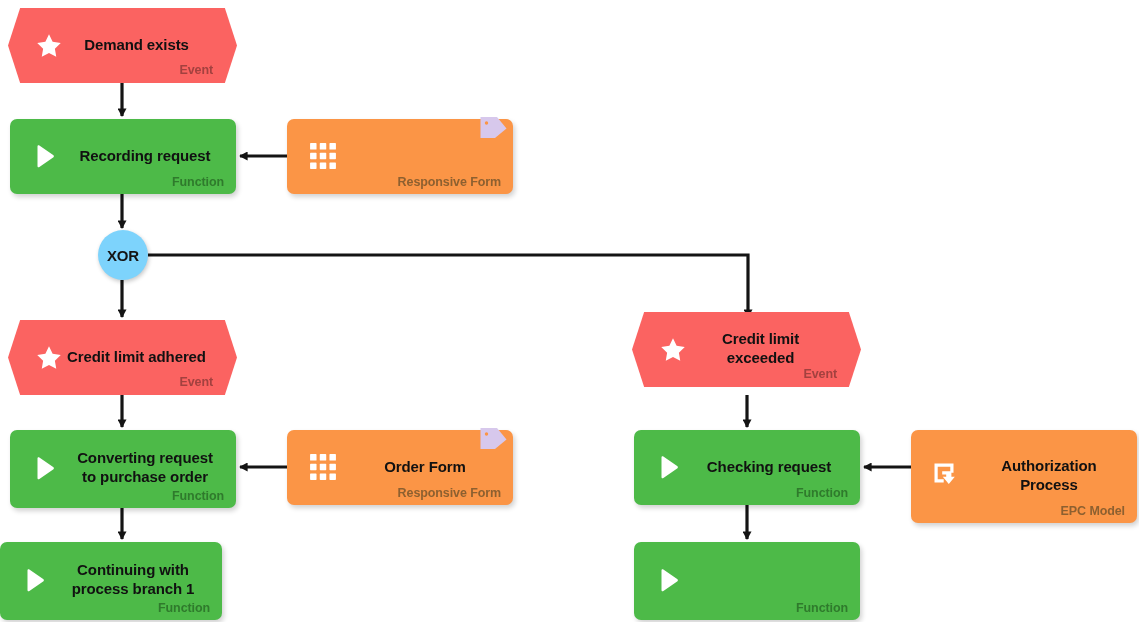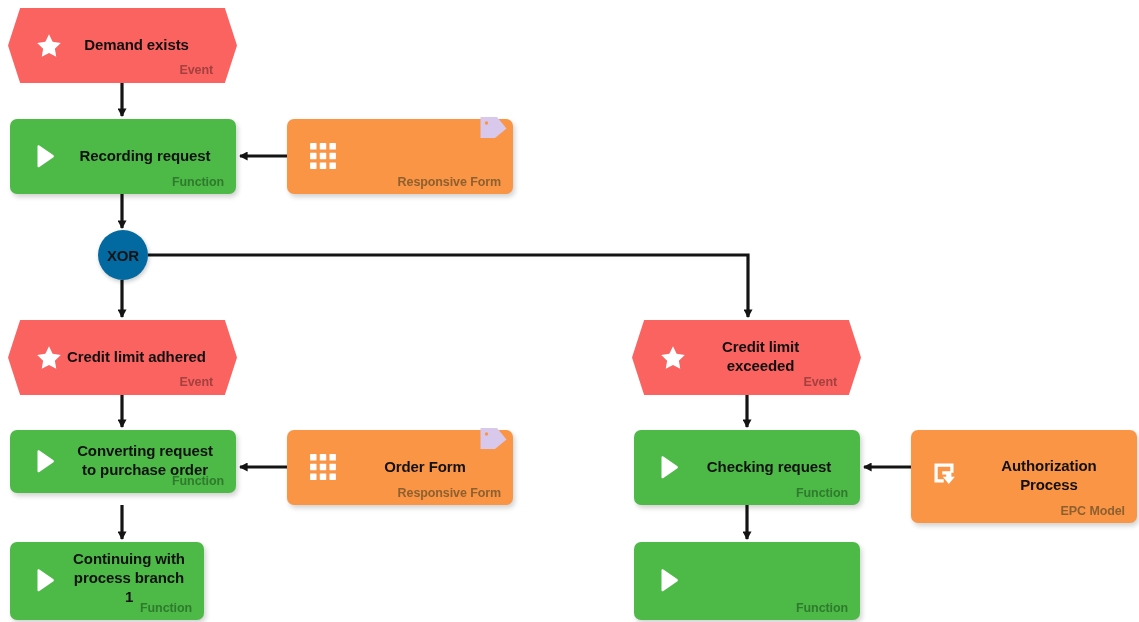--- a/index.html
+++ b/index.html
@@ -104,21 +104,21 @@
     height: 34px;
     pointer-events: none;
   }
 
   
   .xor {
     position: absolute;
     width: 50px;
     height: 50px;
     border-radius: 50%;
-    background: #0369a1;
+    background: #7dd3fc;
     box-shadow: 1px 2px 4px rgba(0,0,0,0.22);
   }
   .xor span {
     position: absolute;
     inset: 0;
     display: flex;
     align-items: center;
     justify-content: center;
     font-size: 15px;
     font-weight: bold;
@@ -208,32 +208,32 @@
     <div class="ev-body"></div>
     <div class="glyph">
       <svg viewBox="0 0 24 24" width="30" height="30">
           <path fill="#ffffff" d="M12 2.6l2.9 5.9 6.5 1-4.7 4.6 1.1 6.5L12 17.5 6.2 20.6l1.1-6.5L2.6 9.5l6.5-1z"></path>
         </svg>
     </div>
     <div class="label">Credit limit adhered</div>
     <div class="type">Event</div>
   </div>
 
-  <div class="node ev" style="left:632px;top:320px;width:229px;height:75px;">
+  <div class="node ev" style="left:632px;top:312px;width:229px;height:75px;">
     <div class="ev-body"></div>
     <div class="glyph">
       <svg viewBox="0 0 24 24" width="30" height="30">
           <path fill="#ffffff" d="M12 2.6l2.9 5.9 6.5 1-4.7 4.6 1.1 6.5L12 17.5 6.2 20.6l1.1-6.5L2.6 9.5l6.5-1z"></path>
         </svg>
     </div>
     <div class="label">Credit limit exceeded</div>
     <div class="type">Event</div>
   </div>
 
-  <div class="node fn" style="left:10px;top:430px;width:226px;height:63px;">
+  <div class="node fn" style="left:10px;top:430px;width:226px;height:78px;">
     <div class="fn-body"></div>
     <div class="glyph">
       <svg viewBox="0 0 24 24" width="30" height="30">
           <path fill="#ffffff" d="M6 3.6c0-1 .7-1.4 1.5-.8l11 7.5c.8.5.8 1.5 0 2l-11 7.6c-.8.6-1.5.2-1.5-.8z"></path>
         </svg>
     </div>
     <div class="label">Converting request to purchase order</div>
     <div class="type">Function</div>
   </div>
 
@@ -280,21 +280,21 @@
     <div class="glyph" style="left:22px;">
       <svg viewBox="0 0 28 28" width="28" height="28">
         <path fill="#ffffff" d="M1.5 1.5 h19 v9.2 h-3.2 v-6 h-12.6 v12.6 h6 v3.2 h-9.2 z"></path>
         <path fill="#ffffff" d="M9.2 9.2 h9.2 v5.6 h3.4 l-6 7.2 -6 -7.2 h3.4 v-2.4 h-4 z"></path>
       </svg>
     </div>
     <div class="label">Authorization Process</div>
     <div class="type">EPC Model</div>
   </div>
 
-  <div class="node fn" style="left:10px;top:542px;width:194px;height:78px;">
+  <div class="node fn" style="left:0;top:542px;width:222px;height:78px;">
     <div class="fn-body"></div>
     <div class="glyph">
       <svg viewBox="0 0 24 24" width="30" height="30">
           <path fill="#ffffff" d="M6 3.6c0-1 .7-1.4 1.5-.8l11 7.5c.8.5.8 1.5 0 2l-11 7.6c-.8.6-1.5.2-1.5-.8z"></path>
         </svg>
     </div>
     <div class="label">Continuing with process branch 1</div>
     <div class="type">Function</div>
   </div>
 

